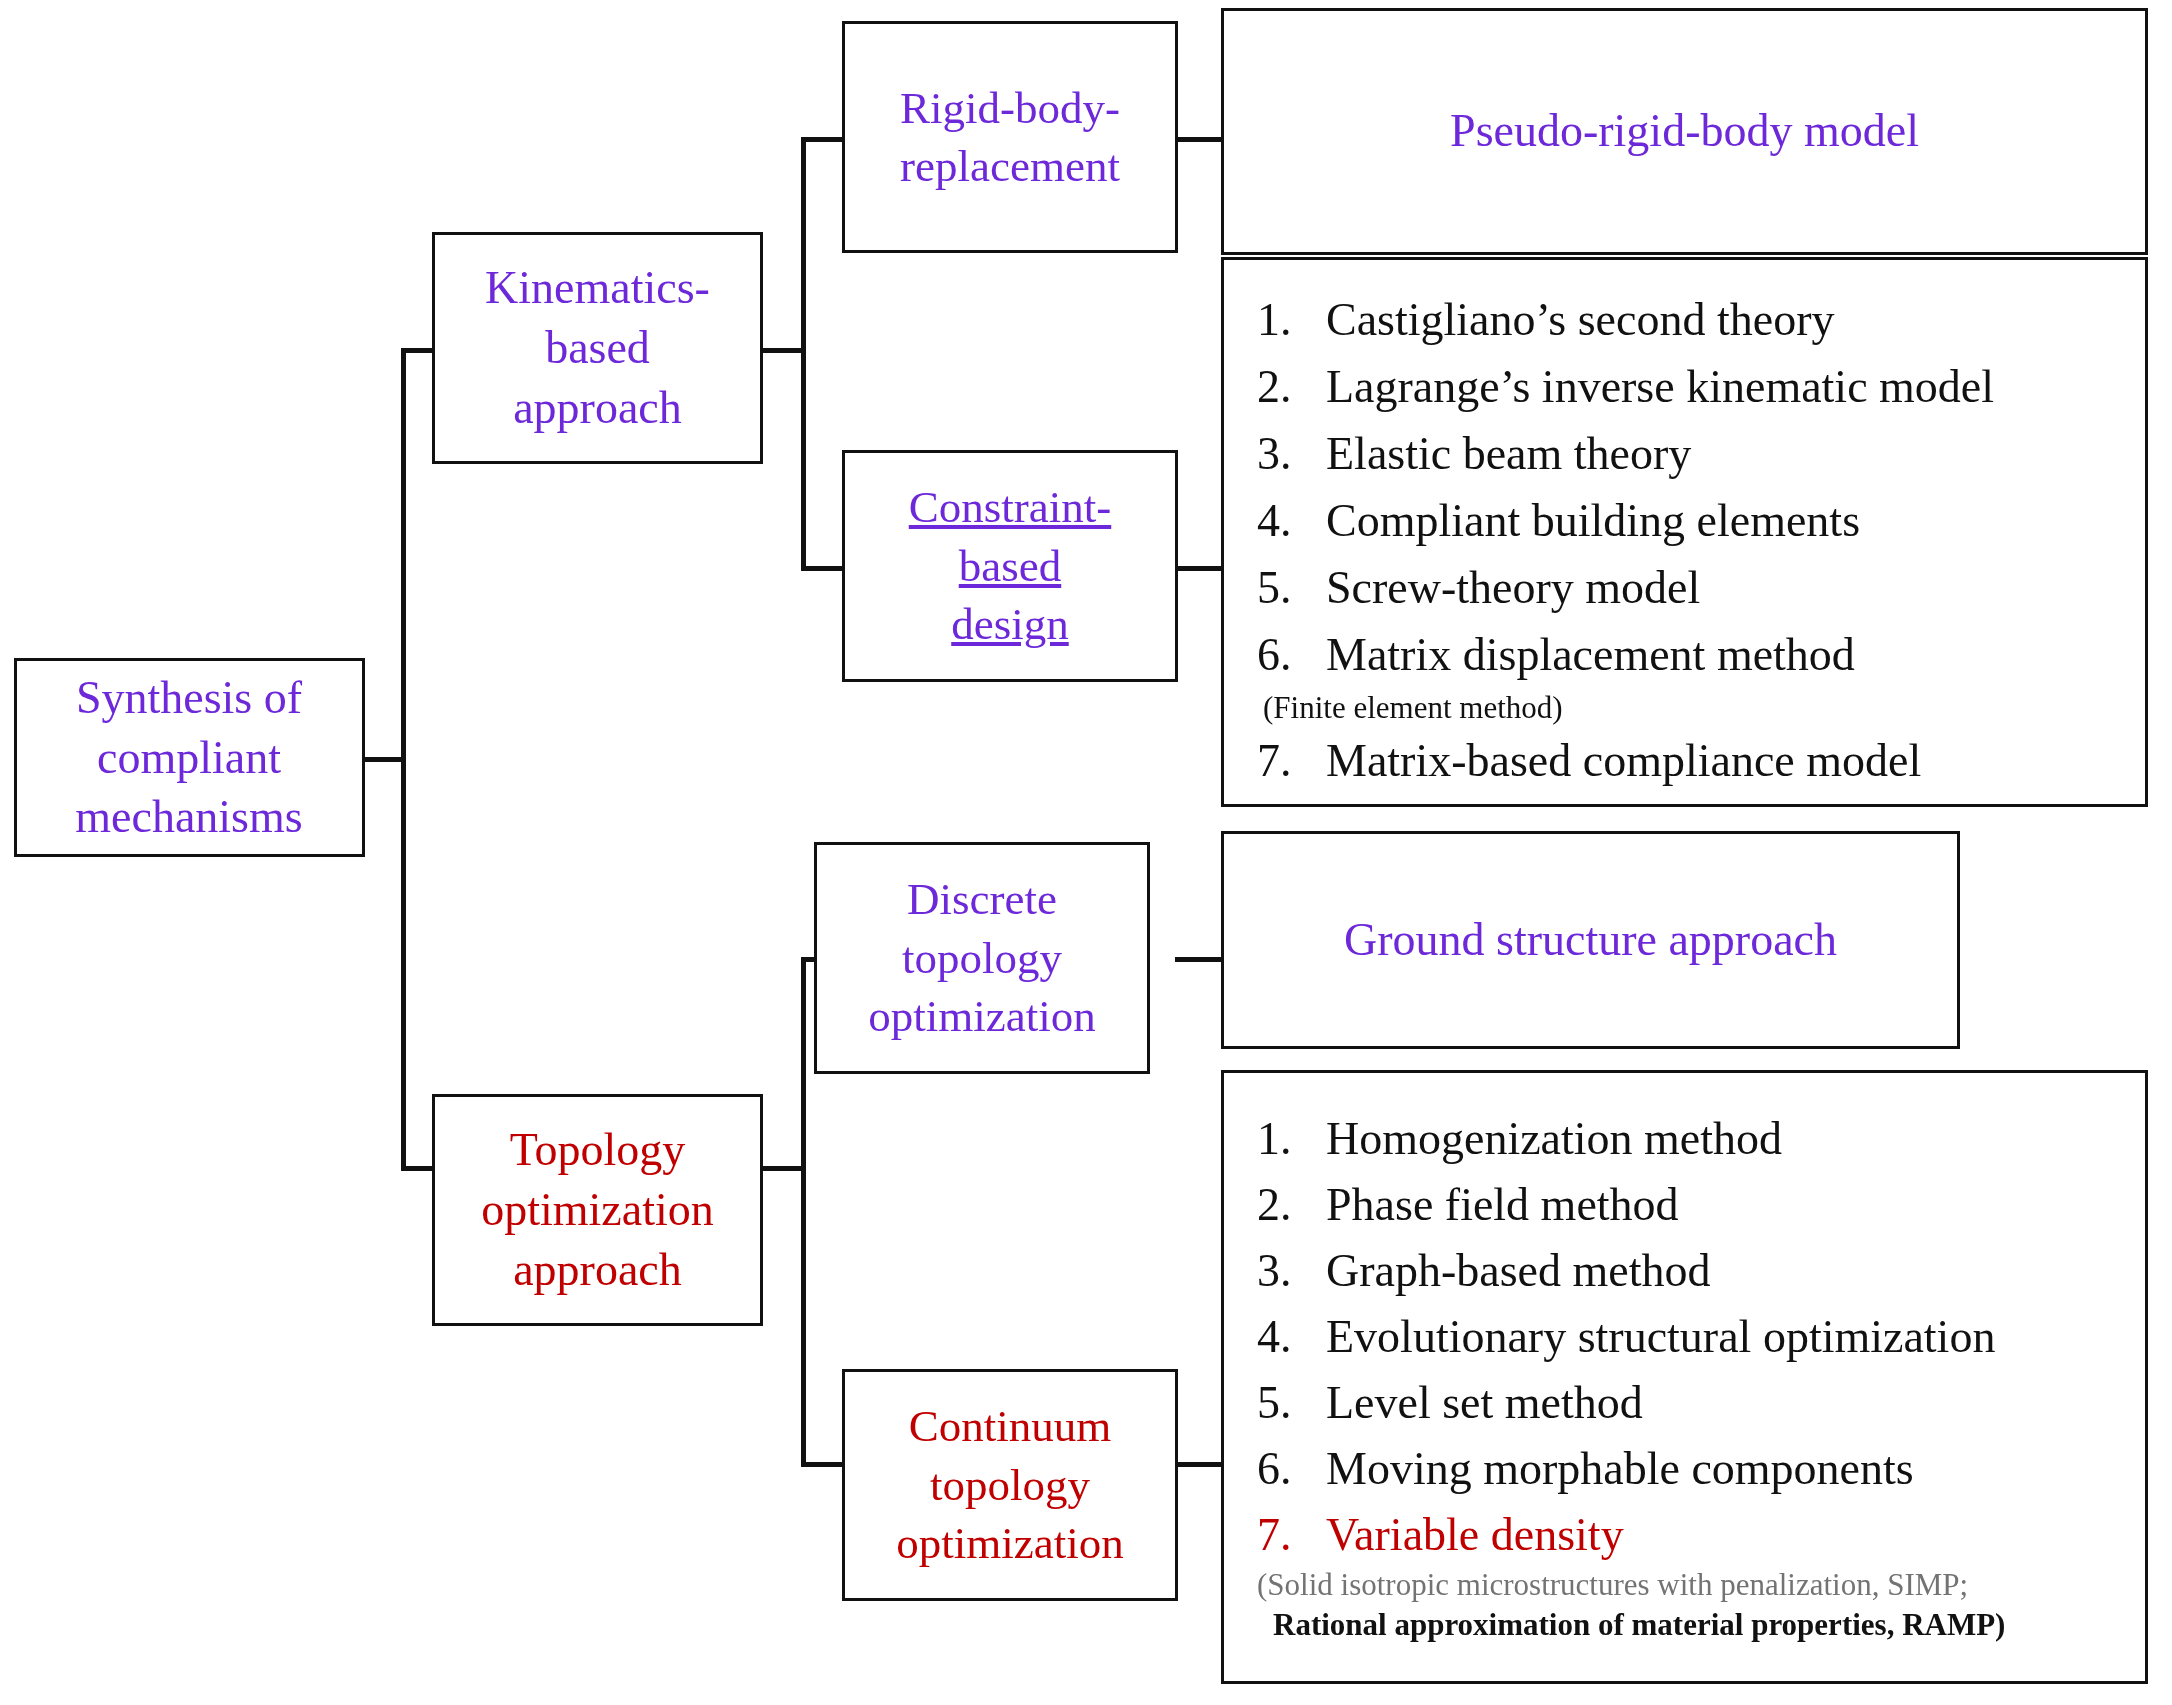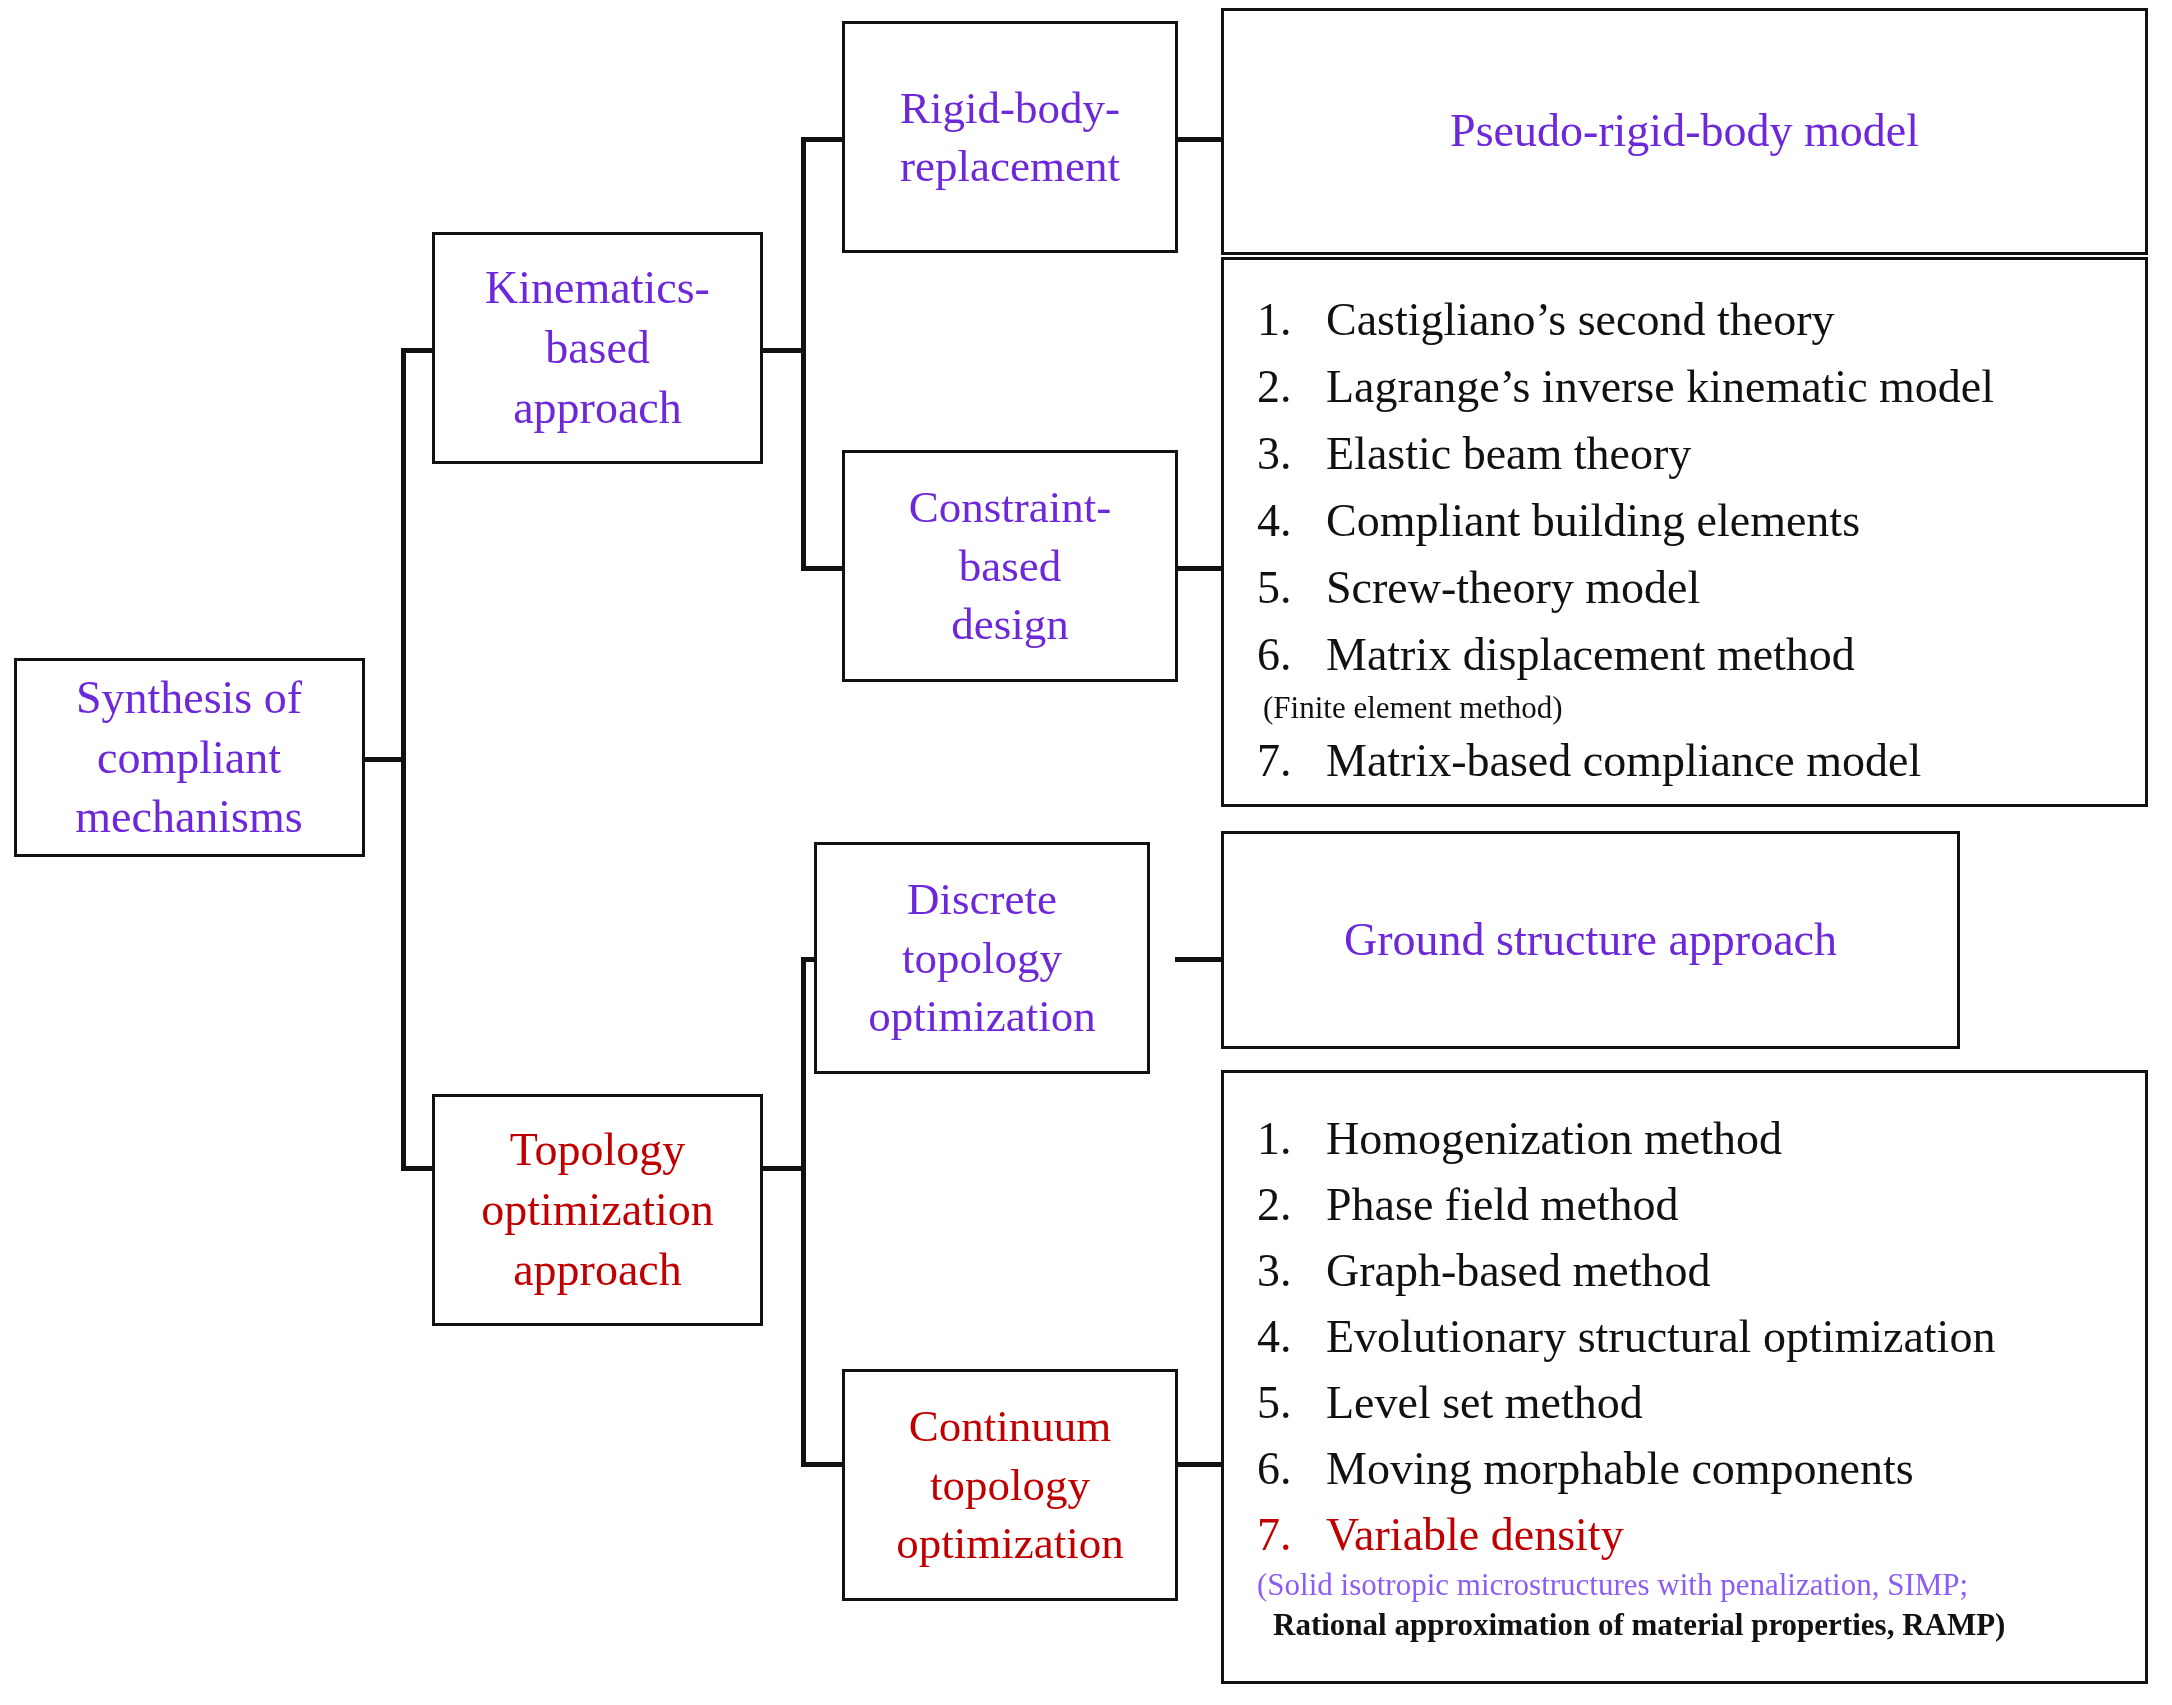--- a/index.html
+++ b/index.html
@@ -66,21 +66,21 @@
   .listbox li .num {
     width: 69px;
     flex: 0 0 69px;
     text-align: left;
   }
   .listbox li .item-text { flex: 1 1 auto; }
   .note {
     font-size: 31px;
     line-height: 1.0;
   }
-  .note-red { color: #8b5cf6; }
+  .note-red { color: #737373; }
 </style>
 </head>
 <body>
 
 <div id="canvas">
 
   <div class="ln" style="left:363px; top:757px; width:43px; height:4.5px;"></div>
   <div class="ln" style="left:401px; top:348px; width:4.5px; height:822px;"></div>
   <div class="ln" style="left:401px; top:348px; width:36px; height:4.5px;"></div>
   <div class="ln" style="left:401px; top:1166px; width:36px; height:4.5px;"></div>
@@ -119,21 +119,21 @@
     <span class="txt">Topology
 optimization
 approach</span>
   </div>
 
   <div class="box lbl-md" style="left:842px; top:21px; width:336px; height:232px;">
     <span class="txt">Rigid-body-
 replacement</span>
   </div>
 
-  <div class="box lbl-md" style="left:842px; top:450px; width:336px; height:232px;">
+  <div class="box lbl-md" style="left:842px; top:450px; width:336px; height:232px;text-decoration:underline;">
     <span class="txt">Constraint-
 based
 design</span>
   </div>
 
   <div class="box lbl-md" style="left:814px; top:842px; width:336px; height:232px;">
     <span class="txt">Discrete
 topology
 optimization</span>
   </div>

